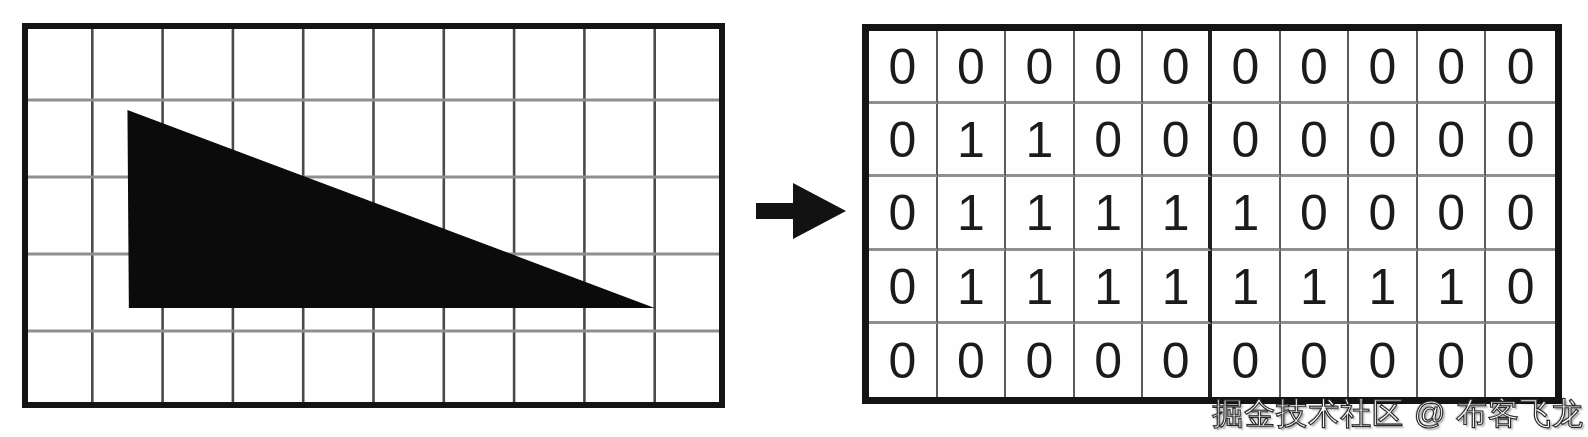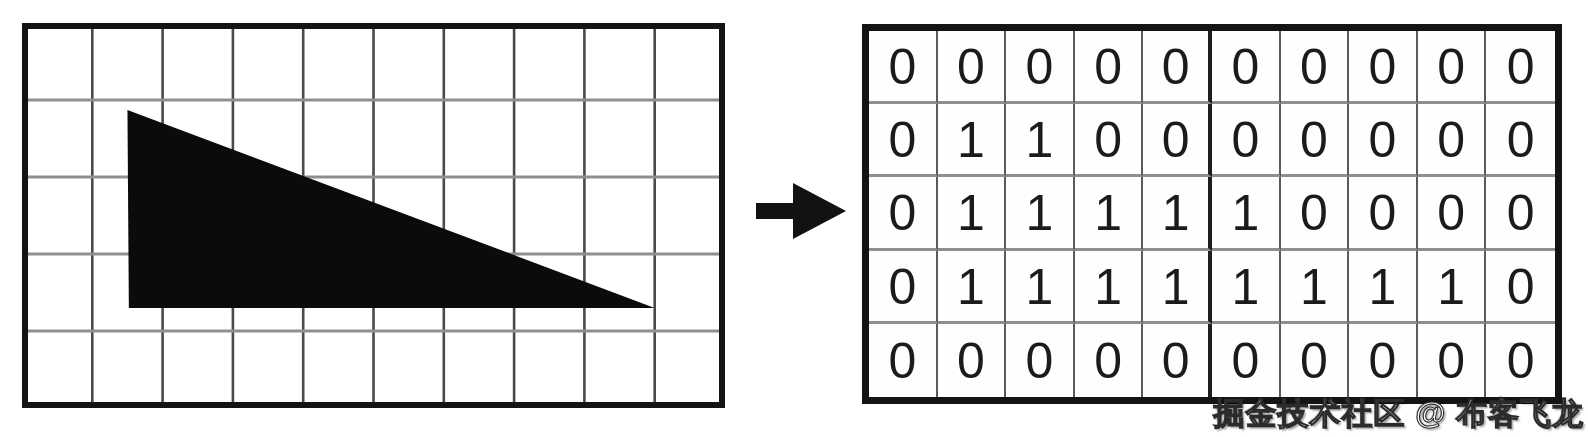--- a/index.html
+++ b/index.html
@@ -56,21 +56,21 @@
     box-sizing: border-box;
   }
   .matrix-cell.thick-right { border-right: 4px solid #1e1e1e; }
   .matrix-cell.last-col    { border-right: none; }
   .matrix-cell.last-row    { border-bottom: none; }
   .watermark {
     position: absolute;
     right: 4px;
     bottom: 2px;
     font-size: 31px;
-    font-weight: 700;
+    font-weight: 400;
     letter-spacing: 1px;
     color: rgba(255, 255, 255, 0.95);
     -webkit-text-stroke: 1.1px #2b2b2b;
     text-shadow: 2px 2px 2px rgba(0, 0, 0, 0.35), -1px -1px 1px rgba(0, 0, 0, 0.25);
     z-index: 10;
     white-space: nowrap;
   }
 </style>
 </head>
 <body>

